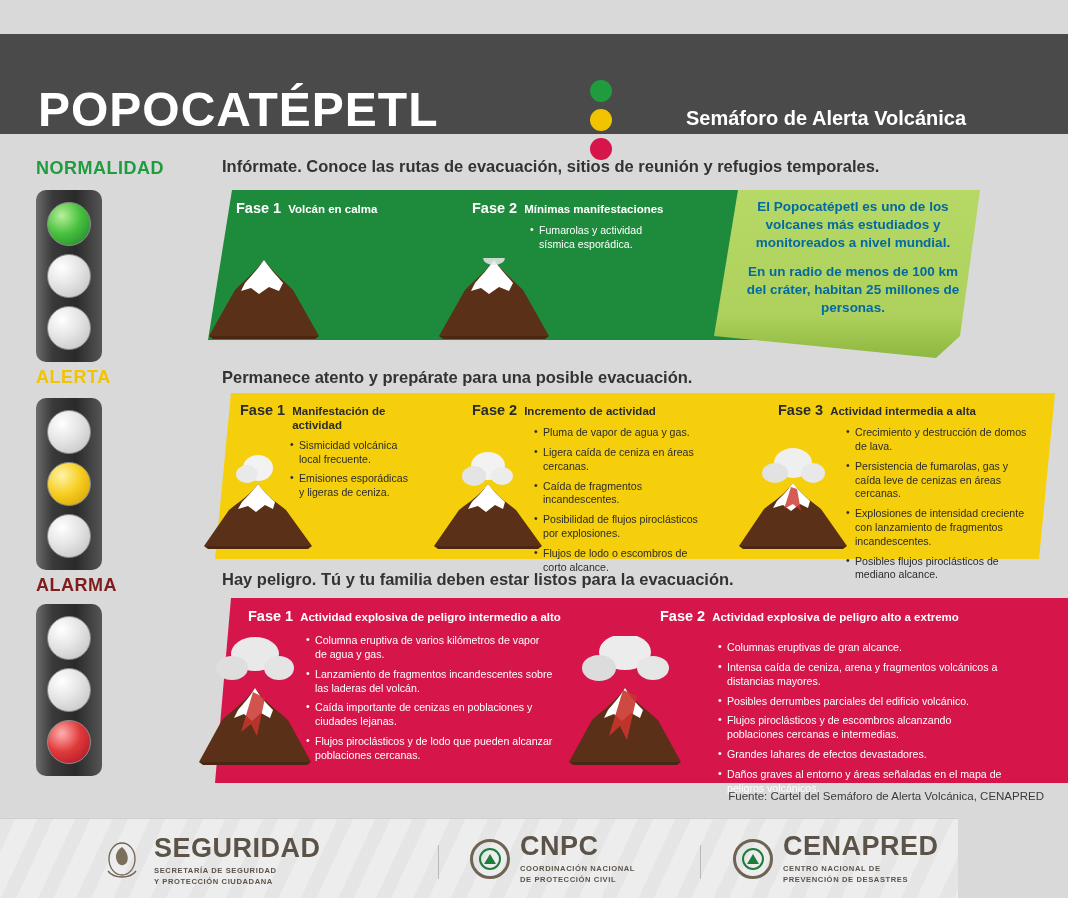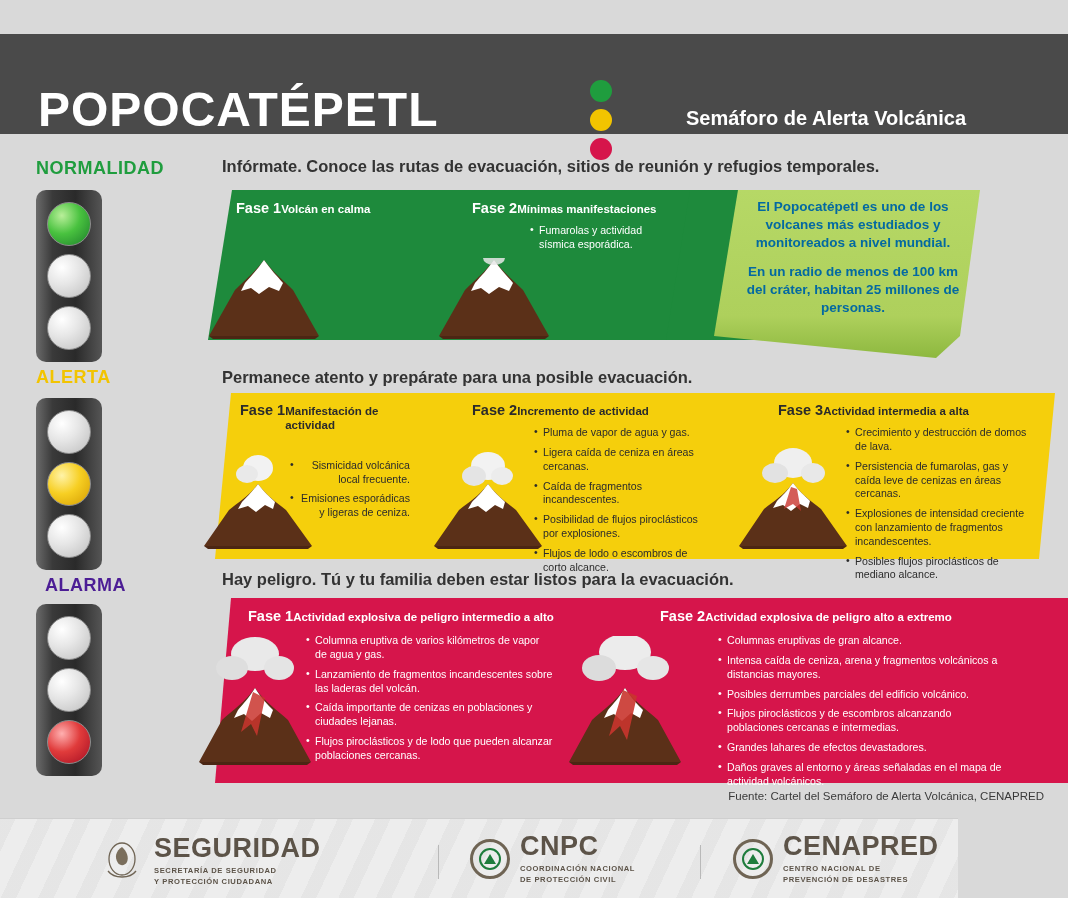--- a/index.html
+++ b/index.html
@@ -29,21 +29,21 @@
   .dot-red { background: #d6154b; }
   .header-sub {
     position: absolute; left: 686px; top: 73px;
     font-size: 20px; font-weight: bold; color: #ffffff;
   }
 
   
   .sect-label { position: absolute; font-size: 18px; font-weight: bold; letter-spacing: .5px; }
   .lbl-normalidad { left: 36px; top: 158px; color: #1f9d3e; }
   .lbl-alerta { left: 36px; top: 367px; color: #f2c400; }
-  .lbl-alarma { left: 45px; top: 575px; color: #4c1d95; }
+  .lbl-alarma { left: 36px; top: 575px; color: #7f1d1d; }
 
   
   .tl {
     position: absolute; width: 66px; border-radius: 10px;
     background: linear-gradient(to right,#6b6b6b 0%,#3a3a3a 25%,#2a2a2a 60%,#555 100%);
     padding: 8px 0; display: flex; flex-direction: column; align-items: center;
   }
   .tl .lamp {
     width: 44px; height: 44px; border-radius: 50%;
     background: radial-gradient(circle at 33% 30%, #ffffff 0%, #e6e6e6 42%, #bdbdbd 100%);
@@ -94,21 +94,21 @@
   
   .red-band {
     position: absolute; left: 215px; top: 598px; width: 955px; height: 185px;
     background: #d6154b;
     clip-path: polygon(16px 0, 955px 0, 939px 185px, 0 185px);
   }
 
   
   .phase { position: absolute; }
   .phase-title { font-size: 14.5px; font-weight: bold; }
-  .phase-head { display: flex; align-items: flex-start; }
+  .phase-head { display: flex; align-items: flex-start; gap: 7px; }
   .phase-sub { font-size: 11.5px; font-weight: bold; line-height: 1.25; }
   .bullets { list-style: none; margin-top: 8px; }
   .bullets li {
     font-size: 10.6px; line-height: 1.3; margin-bottom: 6px;
     padding-left: 9px; position: relative;
   }
   .bullets li:before {
     content: "\2022"; position: absolute; left: 0; top: -1px;
   }
   .on-green-txt { color: #ffffff; }
@@ -231,21 +231,21 @@
     </svg>
   </div>
 
   <div class="yellow-band"></div>
 
   <div class="phase" style="left:240px; top:402px; width:180px;">
     <div class="phase-head on-yellow-txt">
       <span class="phase-title">Fase 1</span>
       <span class="phase-sub" style="padding-top:2px; width:110px;">Manifestación de actividad</span>
     </div>
-    <ul class="bullets on-yellow-txt" style="margin-left:50px; width:120px; margin-top:26px;text-align:right;">
+    <ul class="bullets on-yellow-txt" style="margin-left:50px; width:120px; margin-top:6px;">
       <li>Sismicidad volcánica local frecuente.</li>
       <li>Emisiones esporádicas y ligeras de ceniza.</li>
     </ul>
   </div>
 
   <div class="phase" style="left:472px; top:402px; width:260px;">
     <div class="phase-head on-yellow-txt">
       <span class="phase-title">Fase 2</span>
       <span class="phase-sub" style="padding-top:2px;">Incremento de actividad</span>
     </div>
@@ -318,27 +318,27 @@
       <li>Caída importante de cenizas en poblaciones y ciudades lejanas.</li>
       <li>Flujos piroclásticos y de lodo que pueden alcanzar poblaciones cercanas.</li>
     </ul>
   </div>
 
   <div class="phase" style="left:660px; top:608px; width:360px;">
     <div class="phase-head on-red-txt">
       <span class="phase-title">Fase 2</span>
       <span class="phase-sub" style="padding-top:2px;">Actividad explosiva de peligro alto a extremo</span>
     </div>
-    <ul class="bullets on-red-txt" style="margin-left:58px; width:290px; margin-top:10px;">
+    <ul class="bullets on-red-txt" style="margin-left:58px; width:290px; margin-top:17px;">
       <li>Columnas eruptivas de gran alcance.</li>
       <li>Intensa caída de ceniza, arena y fragmentos volcánicos a distancias mayores.</li>
       <li>Posibles derrumbes parciales del edificio volcánico.</li>
       <li>Flujos piroclásticos y de escombros alcanzando poblaciones cercanas e intermedias.</li>
       <li>Grandes lahares de efectos devastadores.</li>
-      <li>Daños graves al entorno y áreas señaladas en el mapa de actividad volcánicos.</li>
+      <li>Daños graves al entorno y áreas señaladas en el mapa de peligros volcánicos.</li>
     </ul>
   </div>
 
   <div class="volcano" style="left:195px; top:636px;">
     <svg width="120" height="130" viewBox="0 0 120 130">
       <ellipse cx="60" cy="18" rx="24" ry="17" fill="#e9e9e9"></ellipse>
       <ellipse cx="37" cy="32" rx="16" ry="12" fill="#dedede"></ellipse>
       <ellipse cx="84" cy="32" rx="15" ry="12" fill="#e4e4e4"></ellipse>
       <path d="M60 52 C50 66 38 74 27 84 L4 126 L116 126 L93 84 C82 74 70 66 60 52 Z" fill="#5b3018"></path>
       <path d="M60 52 C54 62 48 68 43 74 L78 74 C72 68 66 62 60 52 Z" fill="#ffffff"></path>

